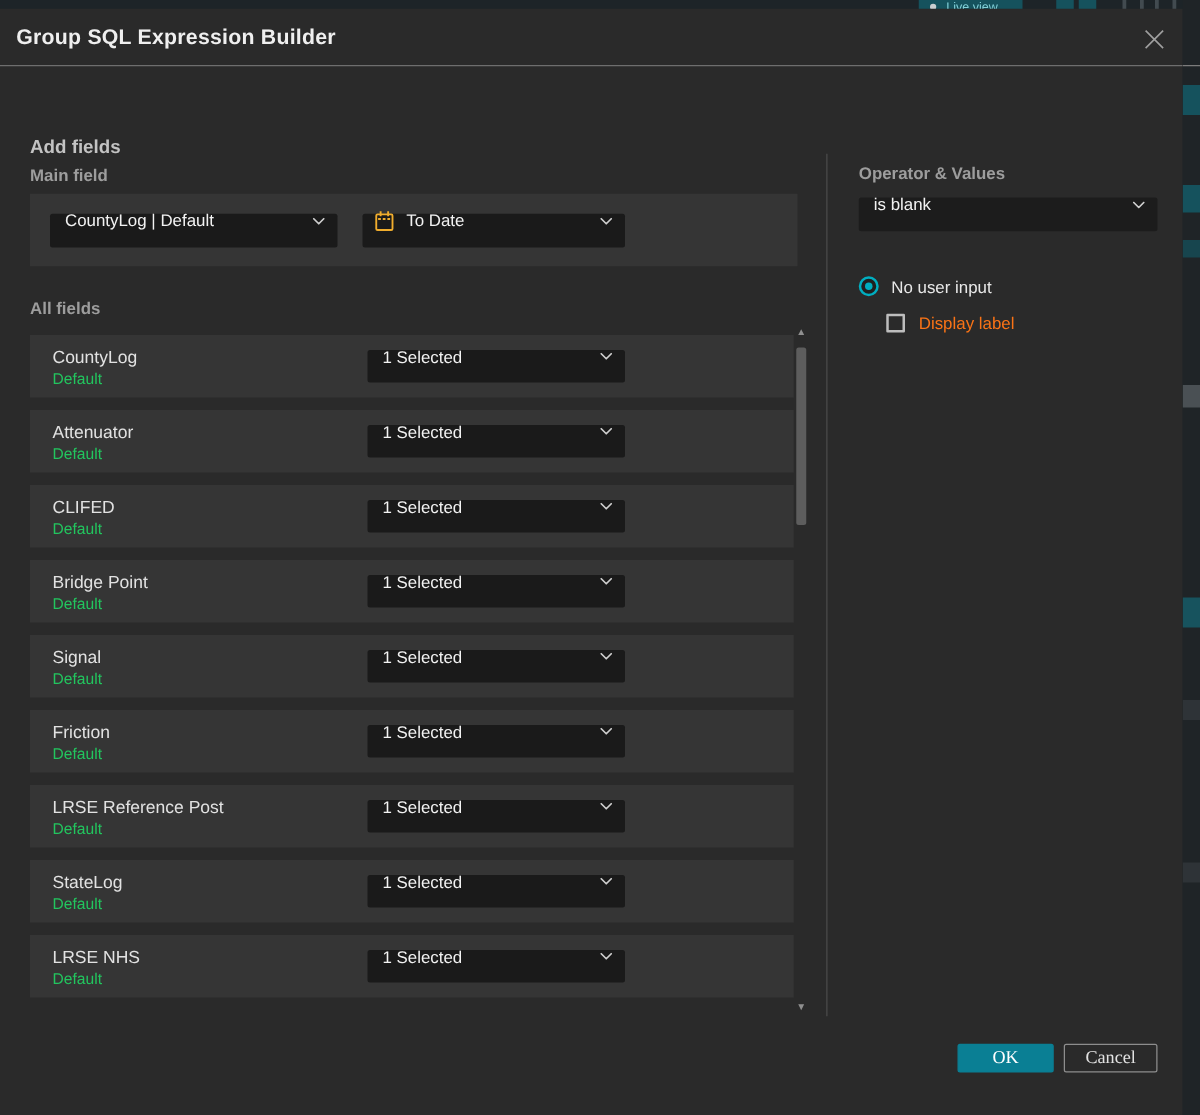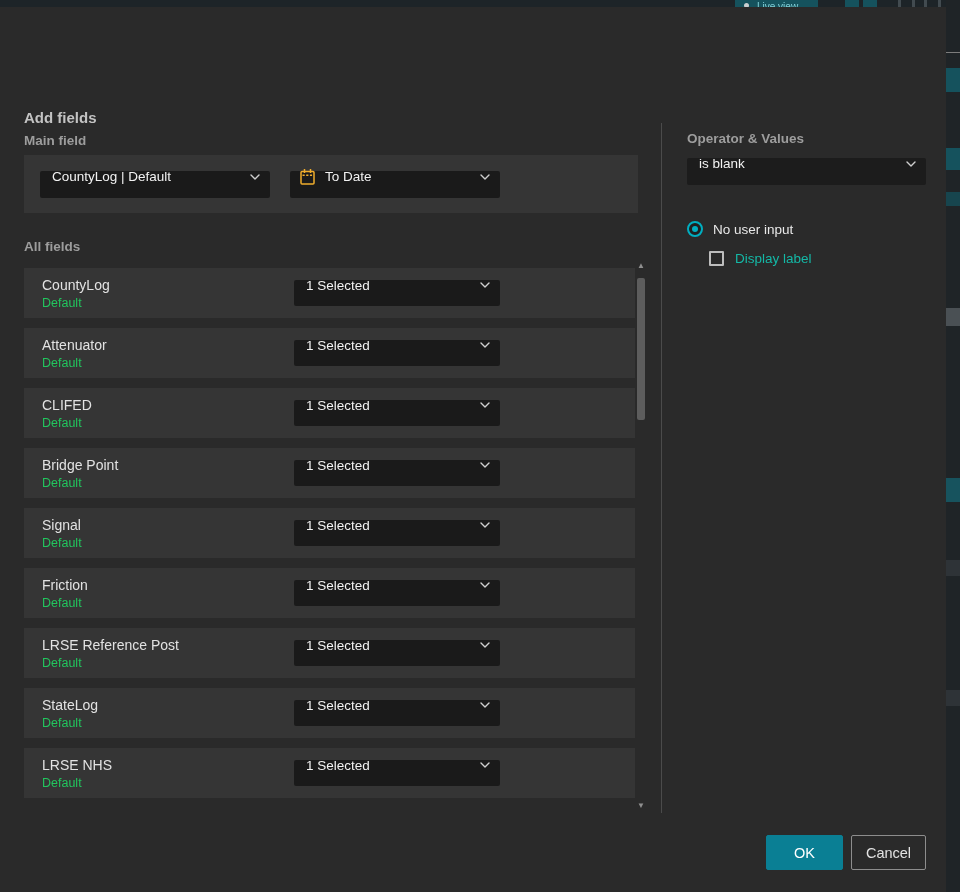--- a/index.html
+++ b/index.html
@@ -92,27 +92,27 @@
     content: ""; position: absolute; left: 3px; top: 3px; width: 6px; height: 6px;
     border-radius: 50%; background: #00aec0;
   }
   .radio-label { margin-left: 10px; font-size: 13.5px; color: #e8e8e8; }
 
   .checkbox-row { position: absolute; left: 709px; top: 244px; display: flex; align-items: center; cursor: pointer; }
   .checkbox {
     width: 15px; height: 15px; border: 2px solid #bdbdbd; border-radius: 1px;
     background: transparent; flex: 0 0 auto;
   }
-  .checkbox-label { margin-left: 11px; font-size: 13.5px; color: #14b8a6; }
+  .checkbox-label { margin-left: 11px; font-size: 13.5px; color: #f97316; }
 
   
   .btn {
-    position: absolute; top: 828px; height: 35px; font-size: 14.5px;
+    position: absolute; top: 828px; height: 23px; font-size: 14.5px;
     display: flex; align-items: center; justify-content: center;
-    border-radius: 2px; cursor: pointer; font-family: Liberation Sans, sans-serif;
+    border-radius: 2px; cursor: pointer; font-family: Liberation Serif, serif;
   }
   .btn-ok { left: 766px; width: 77px; background: #0a7f94; color: #ffffff; border: 1px solid #0a7f94; }
   .btn-cancel { left: 851px; width: 75px; background: transparent; color: #e2e2e2; border: 1px solid #8d8d8d; }
 </style>
 </head>
 <body>
 
 <div class="stage">
 
   <div class="bg-top">
@@ -134,20 +134,28 @@
     <div class="frag" style="top:148px;height:22px;background:#15525d;"></div>
     <div class="frag" style="top:192px;height:14px;background:#17454e;"></div>
     <div class="frag" style="top:308px;height:18px;background:#4a5054;"></div>
     <div class="frag" style="top:478px;height:24px;background:#17535e;"></div>
     <div class="frag" style="top:560px;height:16px;background:#2e3337;"></div>
     <div class="frag" style="top:690px;height:16px;background:#2e3337;"></div>
   </div>
 
   <div class="dialog">
 
+    <div class="dlg-header">
+      <div class="dlg-title">Group SQL Expression Builder</div>
+      <div class="dlg-close">
+        <svg width="19" height="19" viewBox="0 0 19 19">
+          <path d="M2.5 2.5 L16.5 16.5 M16.5 2.5 L2.5 16.5" stroke="#9f9f9f" stroke-width="1.3" fill="none"></path>
+        </svg>
+      </div>
+    </div>
 
     <div class="section-heading">Add fields</div>
 
     <div class="sub-label main-field-label">Main field</div>
     <div class="main-panel">
       <div class="select field-select">
         <span class="sel-label">CountyLog | Default</span>
         <svg class="chev" width="10" height="6" viewBox="0 0 10 6">
           <path d="M1 1 L5 5 L9 1" fill="none" stroke="#cfcfcf" stroke-width="1.4" stroke-linecap="round" stroke-linejoin="round"></path>
         </svg>

